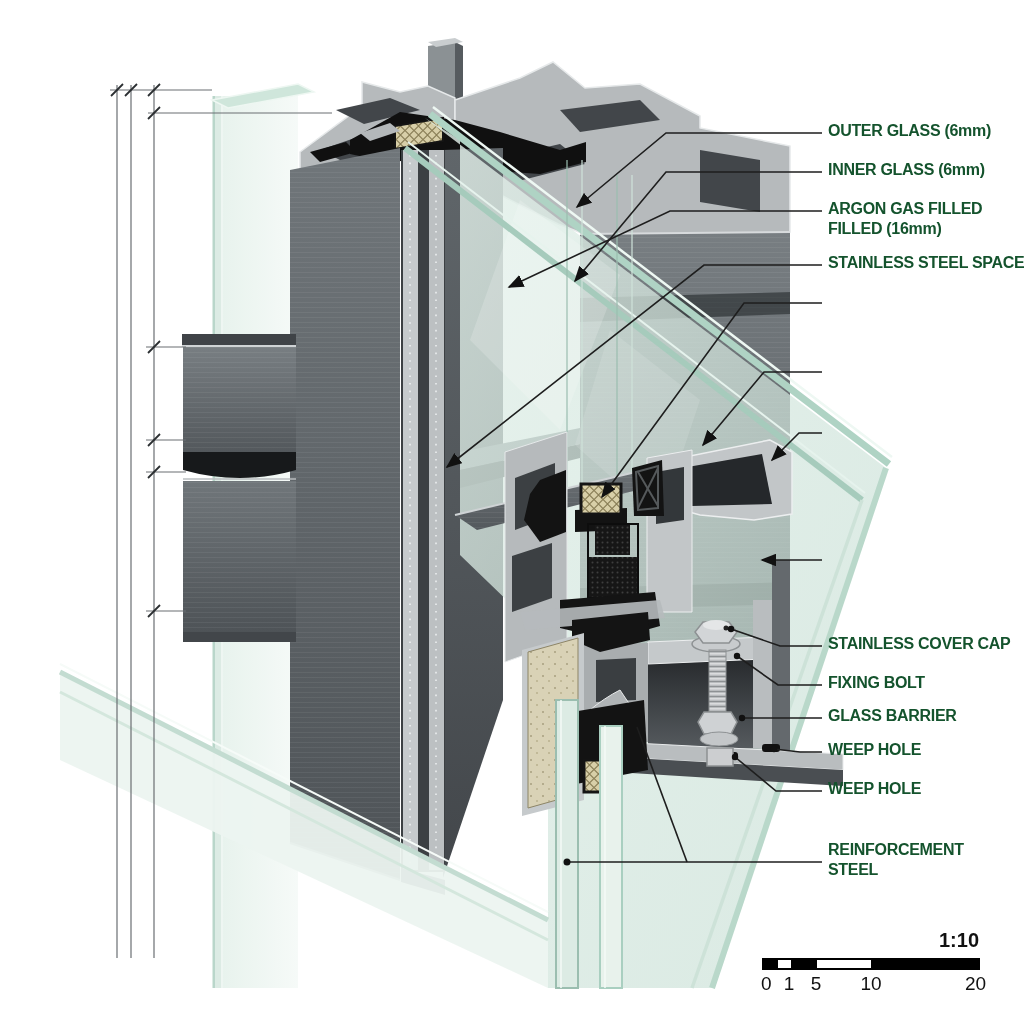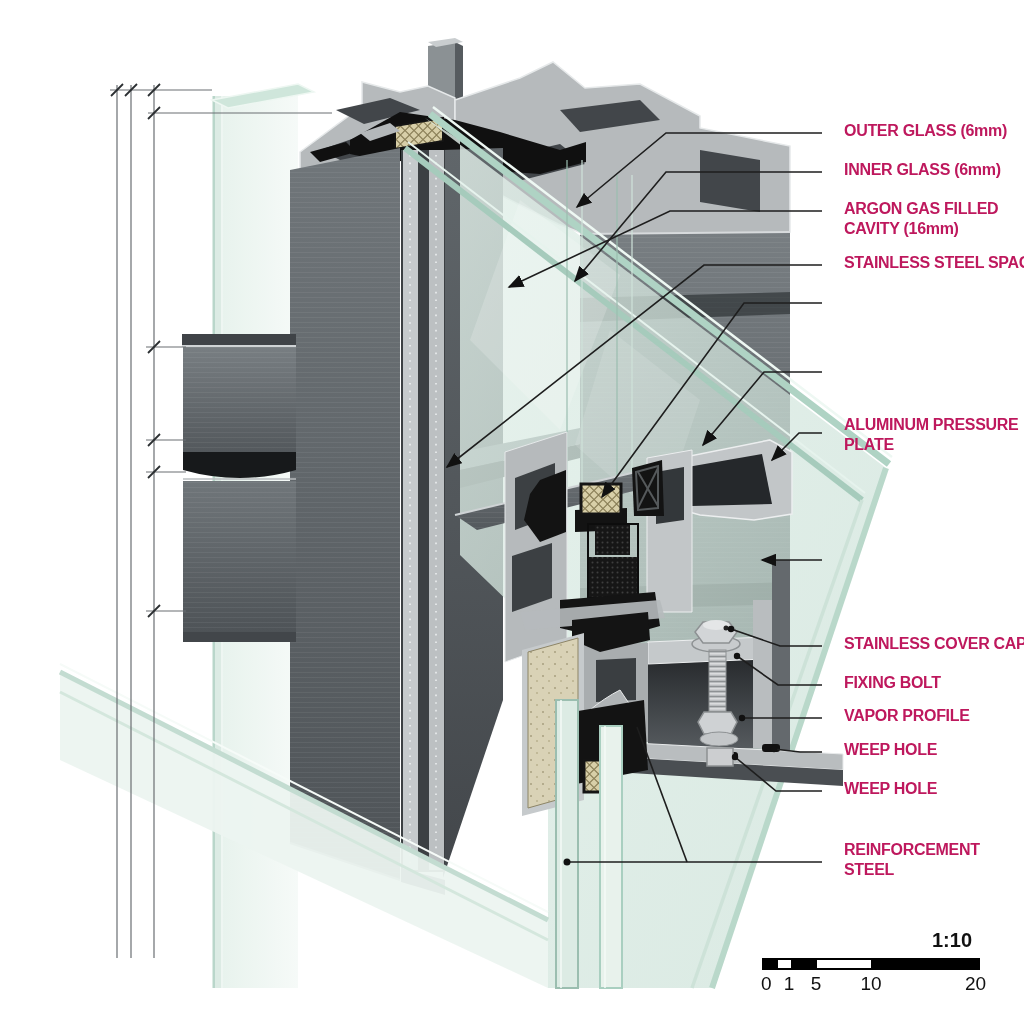--- a/index.html
+++ b/index.html
@@ -1,24 +1,24 @@
 <!DOCTYPE html>
 <html><head>
 <meta charset="utf-8">
 <style>
   html,body{margin:0;padding:0;background:#ffffff;}
   #stage{position:relative;width:1024px;height:1024px;background:#ffffff;overflow:hidden;
          font-family:"Liberation Sans","DejaVu Sans",sans-serif;}
   #drawing{position:absolute;left:0;top:0;}
-  .callout{position:absolute;left:828px;color:#be185d;font-weight:bold;font-size:16px;
-           line-height:20px;letter-spacing:-0.3px;white-space:nowrap;margin-left:16px;}
+  .callout{position:absolute;left:828px;color:#14532d;font-weight:bold;font-size:16px;
+           line-height:20px;letter-spacing:-0.3px;white-space:nowrap;}
   .callout span{display:block;}
   
   #scalebar{position:absolute;left:762px;top:929px;width:218px;}
-  #scale-ratio{position:absolute;right:8px;top:0;font-size:20px;font-weight:bold;color:#111;}
+  #scale-ratio{position:absolute;right:1px;top:0;font-size:20px;font-weight:bold;color:#111;}
   #scale-strip{position:absolute;left:0;top:29px;width:218px;height:12px;border:2px solid #000;
                box-sizing:border-box;display:flex;}
   #scale-strip .seg{height:100%;}
   #scale-ticks{position:absolute;left:0;top:44px;width:218px;height:24px;font-size:19px;color:#111;}
   #scale-ticks span{position:absolute;transform:translateX(-50%);}
 </style>
 </head>
 <body>
 
 <div id="stage">
@@ -308,37 +308,33 @@
 </svg>
 
 <div class="callout" style="top:121px">
   <span>OUTER GLASS (6mm)</span>
 </div>
 <div class="callout" style="top:160px">
   <span>INNER GLASS (6mm)</span>
 </div>
 <div class="callout" style="top:199px">
   <span>ARGON GAS FILLED</span>
-  <span>CAVITY (16mm)</span>
+  <span>FILLED (16mm)</span>
 </div>
 <div class="callout" style="top:253px">
   <span>STAINLESS STEEL SPACER</span>
 </div>
-<div class="callout" style="top:415px">
-  <span>ALUMINUM PRESSURE</span>
-  <span>PLATE</span>
-</div>
 <div class="callout" style="top:634px">
   <span>STAINLESS COVER CAP</span>
 </div>
 <div class="callout" style="top:673px">
   <span>FIXING BOLT</span>
 </div>
 <div class="callout" style="top:706px">
-  <span>VAPOR PROFILE</span>
+  <span>GLASS BARRIER</span>
 </div>
 <div class="callout" style="top:740px">
   <span>WEEP HOLE</span>
 </div>
 <div class="callout" style="top:779px">
   <span>WEEP HOLE</span>
 </div>
 <div class="callout" style="top:840px">
   <span>REINFORCEMENT</span>
   <span>STEEL</span>

